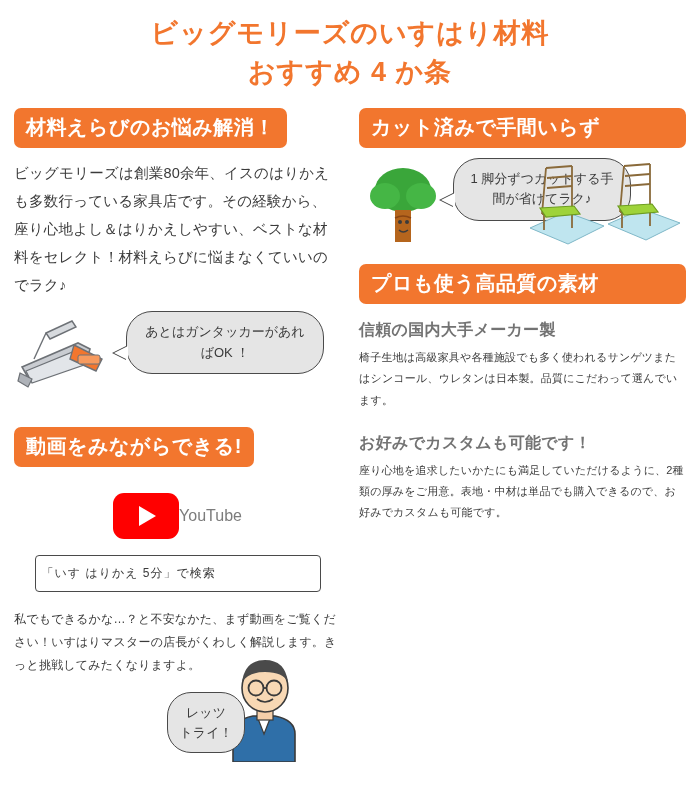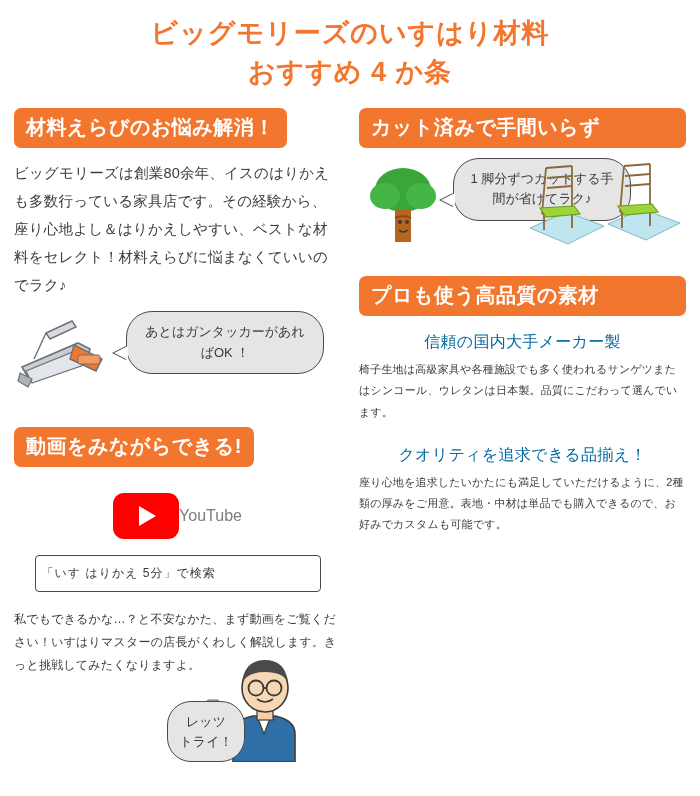--- a/index.html
+++ b/index.html
@@ -180,35 +180,34 @@
   .person-wrap {
     position: absolute;
     right: 14px;
     bottom: 6px;
     width: 156px;
     height: 124px;
   }
   .bubble.small {
     position: absolute;
     left: -4px;
-    bottom: 0;
+    bottom: 9px;
     width: 64px;
     padding: 10px 6px;
     font-size: 13px;
     border-radius: 24px;
     line-height: 1.5;
   }
   
   .sub-title {
-    color: #0369a1;
-    font-weight: normal;
+    color: #737373;
+    font-weight: bold;
     font-size: 16px;
     margin-top: 16px;
     letter-spacing: 0.3px;
-    text-align: center;
   }
   .sub-body {
     font-size: 11px;
     line-height: 1.92;
     margin-top: 6px;
     letter-spacing: 0.2px;
   }
   .bottom-area {
     position: relative;
     min-height: 160px;
@@ -343,26 +342,26 @@
               <path d="M97 32 L122 30"></path>
               <path d="M92 58 L122 56"></path>
               <path d="M94 74 L94 58"></path>
               <path d="M122 72 L122 56"></path>
             </g>
             <path d="M90 52 L124 50 L130 58 L96 61 Z" fill="#9ed33a" stroke="#6d9c20" stroke-width="1.2"></path>
           </svg>
         </div>
       </div>
 
-      <div class="panel" style="margin-top:18px;">
+      <div class="panel" style="margin-top:6px;">
         <div class="bar full">プロも使う高品質の素材</div>
 
         <div class="sub-title">信頼の国内大手メーカー製</div>
         <div class="sub-body">椅子生地は高級家具や各種施設でも多く使われるサンゲツまたはシンコール、ウレタンは日本製。品質にこだわって選んでいます。</div>
 
-        <div class="sub-title" style="margin-top:22px;">クオリティを追求できる品揃え！</div>
+        <div class="sub-title" style="margin-top:22px;">お好みでカスタムも可能です！</div>
         <div class="sub-body">座り心地を追求したいかたにも満足していただけるように、2種類の厚みをご用意。表地・中材は単品でも購入できるので、お好みでカスタムも可能です。</div>
       </div>
 
     </div>
 
   </div>
 </div>
 
 </body></html>

